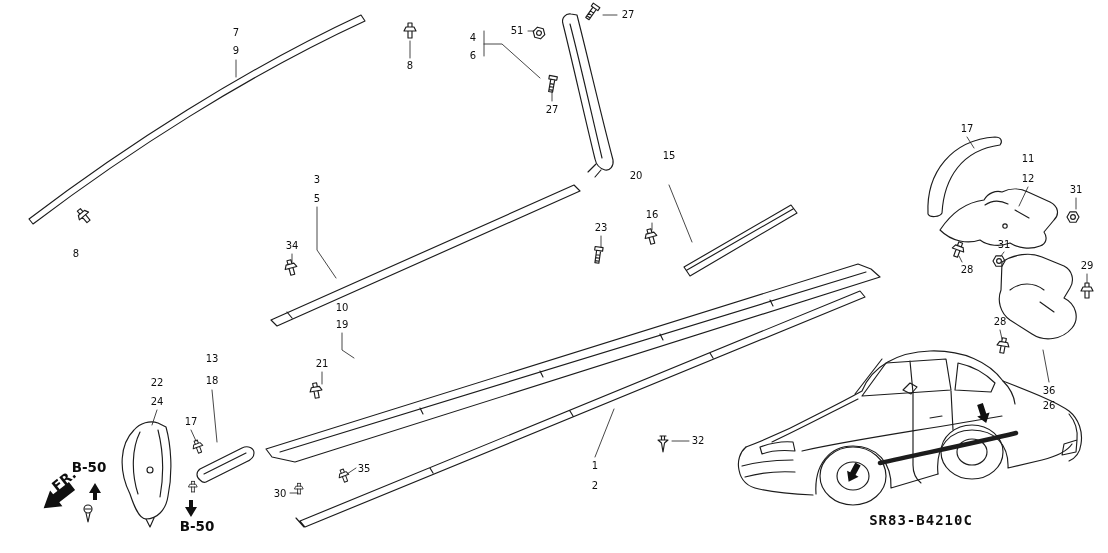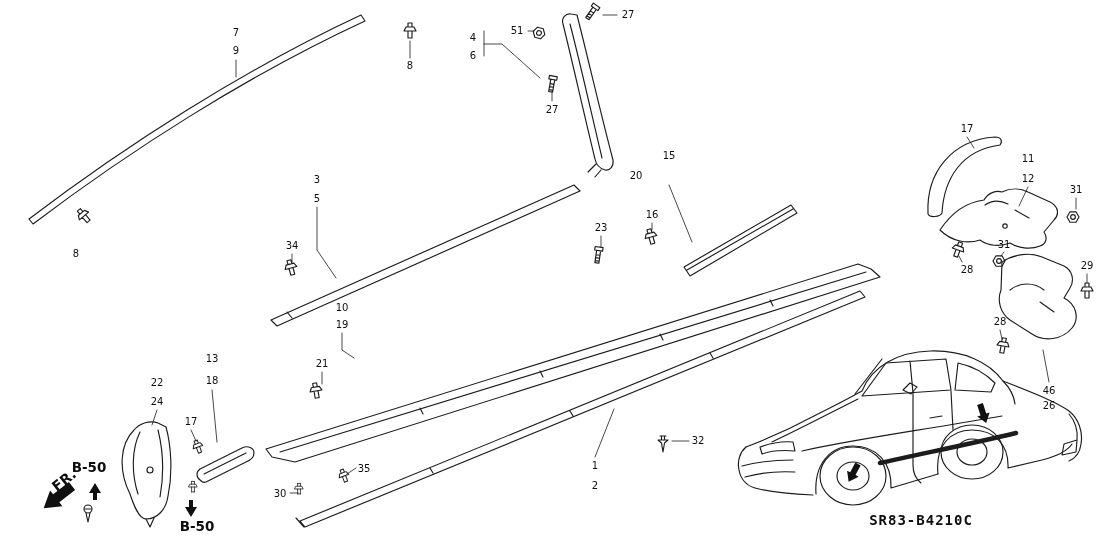--- a/index.html
+++ b/index.html
@@ -181,21 +181,21 @@
   <div class="lbl" style="left:967px;top:270px">28</div>
   <div class="lbl" style="left:1087px;top:266px">29</div>
   <div class="lbl" style="left:342px;top:308px">10</div>
   <div class="lbl" style="left:342px;top:325px">19</div>
   <div class="lbl" style="left:1000px;top:322px">28</div>
   <div class="lbl" style="left:212px;top:359px">13</div>
   <div class="lbl" style="left:212px;top:381px">18</div>
   <div class="lbl" style="left:157px;top:383px">22</div>
   <div class="lbl" style="left:157px;top:402px">24</div>
   <div class="lbl" style="left:322px;top:364px">21</div>
-  <div class="lbl" style="left:1049px;top:391px">46</div>
+  <div class="lbl" style="left:1049px;top:391px">36</div>
   <div class="lbl" style="left:1049px;top:406px">26</div>
   <div class="lbl" style="left:191px;top:422px">17</div>
   <div class="lbl" style="left:698px;top:441px">32</div>
   <div class="lbl" style="left:595px;top:466px">1</div>
   <div class="lbl" style="left:595px;top:486px">2</div>
   <div class="lbl" style="left:364px;top:469px">35</div>
   <div class="lbl" style="left:280px;top:494px">30</div>
 
   <div class="lbl bold" style="left:89px;top:468px">B-50</div>
   <div class="lbl bold" style="left:197px;top:527px">B-50</div>

